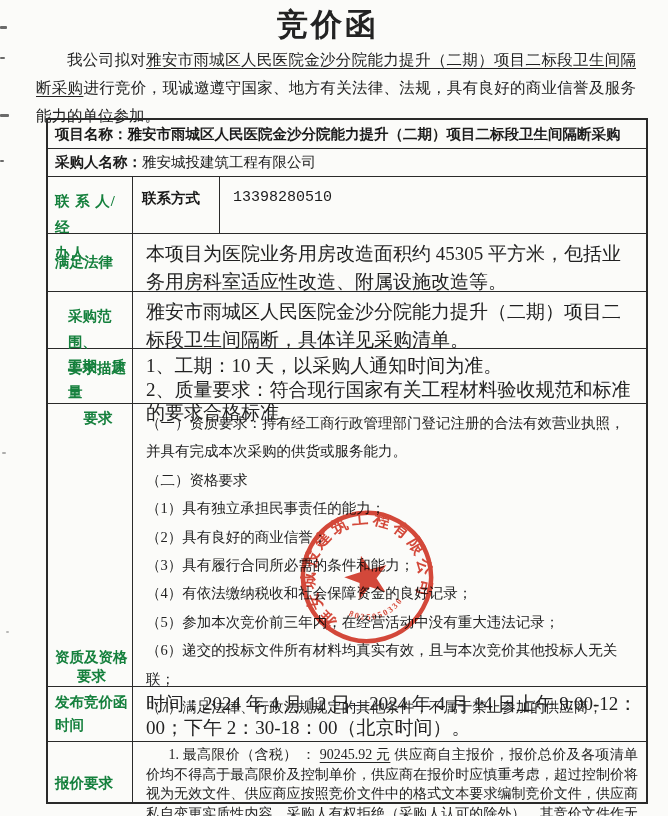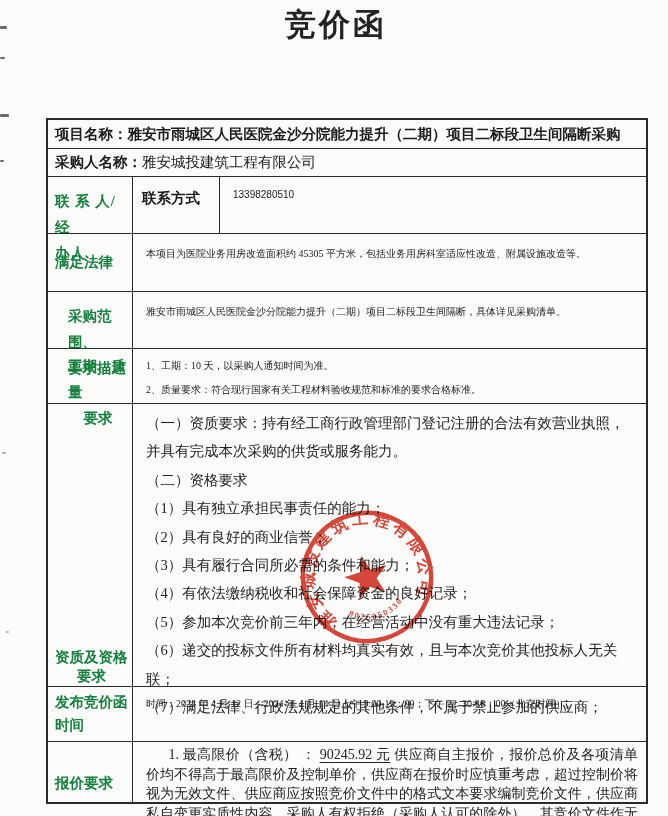--- a/index.html
+++ b/index.html
@@ -5,21 +5,21 @@
   html,body{margin:0;padding:0;}
   body{
     width:668px;height:816px;position:relative;overflow:hidden;
     background:#fbfbf9;
     font-family:"Liberation Serif","DejaVu Serif",serif;
     color:#1b1b1b;
   }
   .page{position:absolute;inset:0;}
   
   .title{
-    position:absolute;top:4px;left:12px;width:648px;
+    position:absolute;top:4px;left:4px;width:648px;
     text-align:center;font-size:31px;font-weight:700;
     letter-spacing:3px;margin:0;color:#232323;
   }
   
   .intro{
     position:absolute;top:46px;left:36px;width:600px;
     font-size:15.5px;line-height:28px;text-align:justify;
     text-indent:2em;margin:0;color:#222;
   }
   .intro .u, .u-price{
@@ -32,21 +32,21 @@
     background:transparent;
   }
   .trow{display:flex;border-bottom:1.5px solid #2a2a2a;box-sizing:border-box;}
   .trow:last-child{border-bottom:none;}
   .cell{box-sizing:border-box;position:relative;}
   .cell.bdr{border-right:1.5px solid #2a2a2a;}
   .lblcell{
     width:85px;flex:0 0 85px;font-weight:700;font-size:14.5px;
     padding:0 4px 0 7px;color:#15803d;
   }
-  .valcell{flex:1;font-size:10px;padding:0 8px 0 13px;color:#222;}
+  .valcell{flex:1;font-size:19px;padding:0 8px 0 13px;color:#222;}
   .fullcell{flex:1;font-size:14.5px;padding:0 8px 0 7px;display:flex;align-items:center;}
   .fullcell b{font-weight:700;}
   .r-project{height:29px;}
   .r-purchaser{height:28px;}
   .r-contact{height:57px;}
   .r-summary{height:58px;}
   .r-scope{height:57px;}
   .r-schedule{height:55px;}
   .r-qualification{height:283px;}
   .r-publish{height:55px;}
@@ -56,21 +56,21 @@
   .lblcell.vmid{display:flex;flex-direction:column;justify-content:flex-end;padding-top:0;}
   .lblcell.vbot{display:flex;flex-direction:column;justify-content:flex-end;padding-bottom:9px;}
   .v2{line-height:28px;padding-top:6px;}
   .vtight{line-height:23.5px;padding-top:5px;}
   .vqual{line-height:28.4px;padding-top:5px;font-size:14.5px;}
   .vqual .qp{margin:0;}
   .vquote{font-size:14px;line-height:19.5px;padding-top:3px;text-align:justify;}
   .vquote .indent{text-indent:1.6em;}
   .namecell{width:139px;flex:0 0 139px;font-size:14.5px;padding:12px 4px 0 9px;}
   .methodcell{width:87px;flex:0 0 87px;font-weight:700;font-size:14.5px;padding:12px 4px 0 9px;}
-  .phonecell{flex:1;font-size:10px;padding:12px 4px 0 13px;font-family:Liberation Sans, sans-serif;}
+  .phonecell{flex:1;font-size:15px;padding:12px 4px 0 13px;font-family:Liberation Mono, monospace;}
   .contactlbl{line-height:26px;padding-top:11px;letter-spacing:1px;}
   
   .stamp{
     position:absolute;left:297px;top:507px;width:140px;height:140px;
     transform:rotate(-16deg);opacity:.88;mix-blend-mode:multiply;
     pointer-events:none;
   }
   
   .speck{position:absolute;background:#3a3a3a;border-radius:1px;opacity:.75;}
   .sp1{left:0;top:26px;width:7px;height:3px;}
@@ -80,20 +80,21 @@
   .sp5{left:2px;top:452px;width:4px;height:2px;opacity:.4;}
   .sp6{left:6px;top:631px;width:3px;height:2px;opacity:.35;}
 </style>
 </head>
 <body>
 
 <div class="page">
 
   <h1 class="title">竞价函</h1>
 
+  <p class="intro"><span>我公司拟对</span><span class="u">雅安市雨城区人民医院金沙分院能力提升（二期）项目二标段卫生间隔断采购</span><span>进行竞价，现诚邀遵守国家、地方有关法律、法规，具有良好的商业信誉及服务能力的单位参加。</span></p>
 
   <div class="tbl">
 
     <div class="trow r-project">
       <div class="cell fullcell">
         <span><b>项目名称：</b><b>雅安市雨城区人民医院金沙分院能力提升（二期）项目二标段卫生间隔断采购</b></span>
       </div>
     </div>
 
     <div class="trow r-purchaser">

